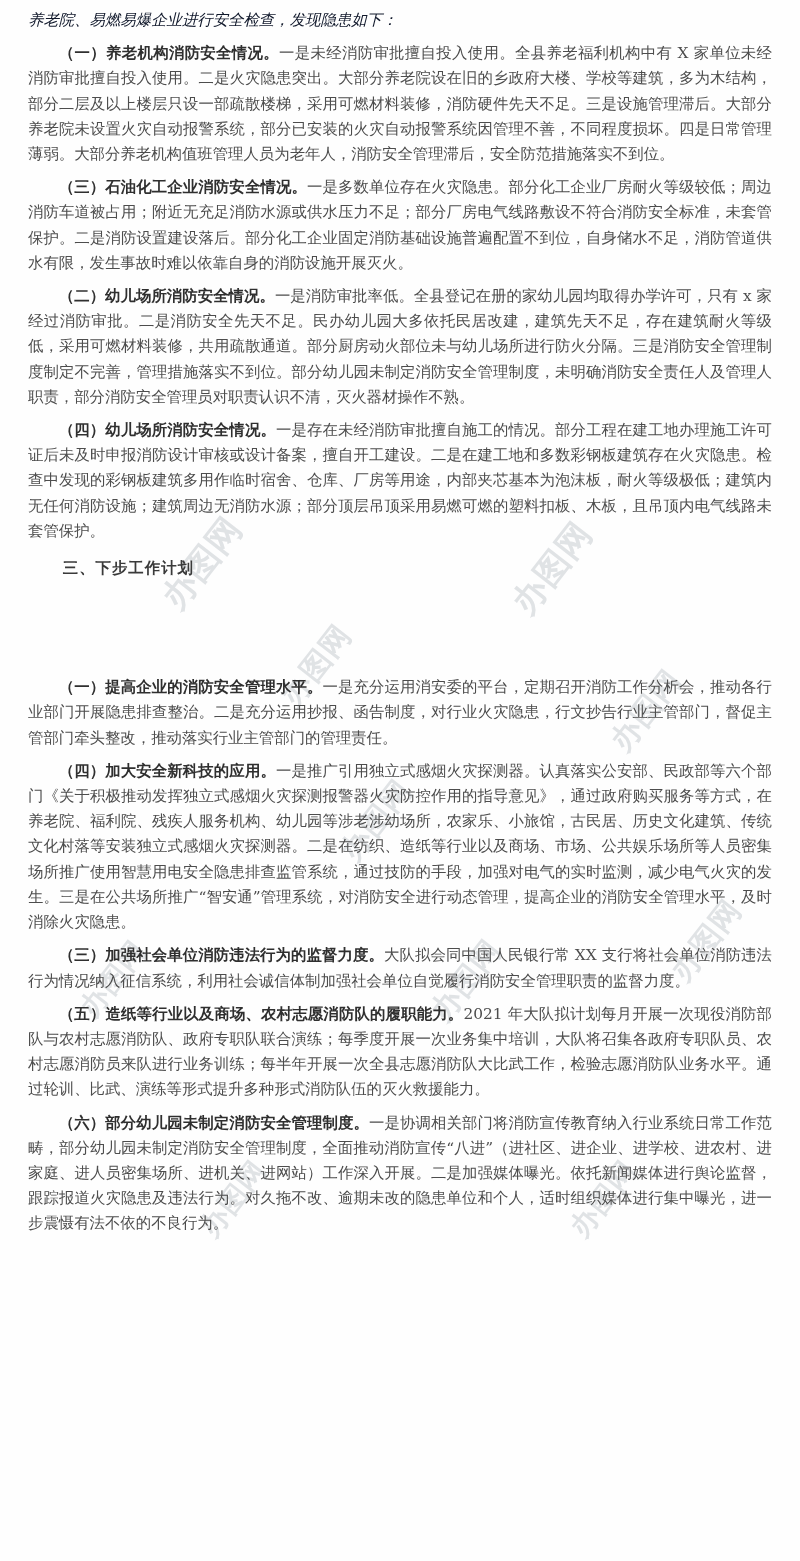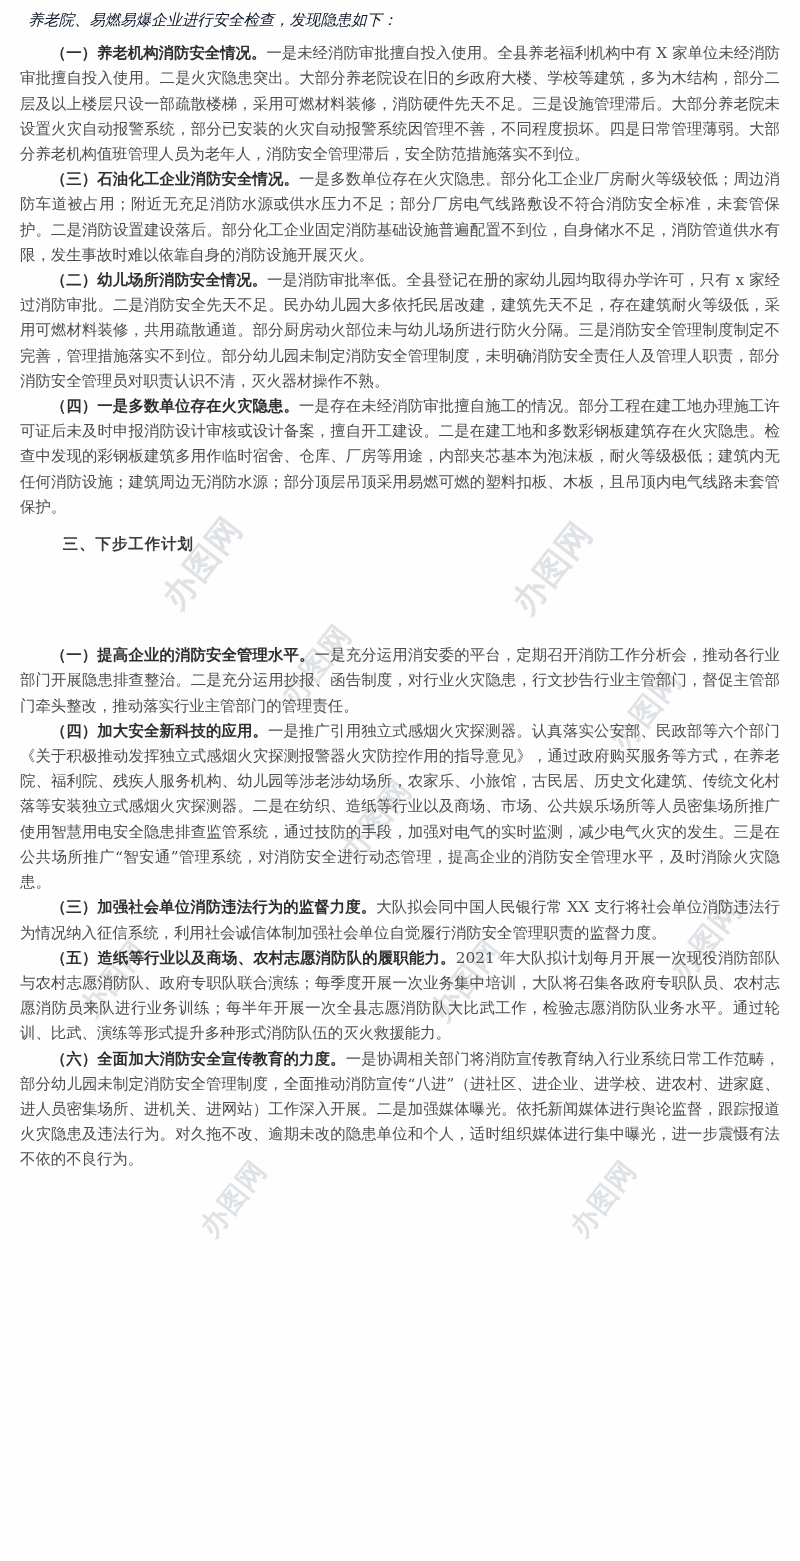--- a/index.html
+++ b/index.html
@@ -49,21 +49,21 @@
     width: 760px;
     color: #4a4a4a;
     font-size: 15.4px;
     line-height: 25.2px;
     text-align: justify;
     text-justify: inter-character;
     font-family: "DejaVu Serif", "Liberation Serif", serif;
   }
 
   .para {
-    margin: 0;
+    margin: 8px;
     text-indent: 2em;
     text-align: justify;
     text-justify: inter-character;
     word-break: break-all;
     color: #4d4d4d;
   }
 
   .para .hd {
     font-weight: 700;
     color: #2f2f2f;
@@ -112,33 +112,33 @@
   <div class="doc">
 
     <p class="first-line">养老院、易燃易爆企业进行安全检查，发现隐患如下：</p>
 
     <p class="para"><span class="hd">（一）养老机构消防安全情况。</span><span>一是未经消防审批擅自投入使用。全县养老福利机构中有 X 家单位未经消防审批擅自投入使用。二是火灾隐患突出。大部分养老院设在旧的乡政府大楼、学校等建筑，多为木结构，部分二层及以上楼层只设一部疏散楼梯，采用可燃材料装修，消防硬件先天不足。三是设施管理滞后。大部分养老院未设置火灾自动报警系统，部分已安装的火灾自动报警系统因管理不善，不同程度损坏。四是日常管理薄弱。大部分养老机构值班管理人员为老年人，消防安全管理滞后，安全防范措施落实不到位。</span></p>
 
     <p class="para"><span class="hd">（三）石油化工企业消防安全情况。</span><span>一是多数单位存在火灾隐患。部分化工企业厂房耐火等级较低；周边消防车道被占用；附近无充足消防水源或供水压力不足；部分厂房电气线路敷设不符合消防安全标准，未套管保护。二是消防设置建设落后。部分化工企业固定消防基础设施普遍配置不到位，自身储水不足，消防管道供水有限，发生事故时难以依靠自身的消防设施开展灭火。</span></p>
 
     <p class="para"><span class="hd">（二）幼儿场所消防安全情况。</span><span>一是消防审批率低。全县登记在册的家幼儿园均取得办学许可，只有 x 家经过消防审批。二是消防安全先天不足。民办幼儿园大多依托民居改建，建筑先天不足，存在建筑耐火等级低，采用可燃材料装修，共用疏散通道。部分厨房动火部位未与幼儿场所进行防火分隔。三是消防安全管理制度制定不完善，管理措施落实不到位。部分幼儿园未制定消防安全管理制度，未明确消防安全责任人及管理人职责，部分消防安全管理员对职责认识不清，灭火器材操作不熟。</span></p>
 
-    <p class="para"><span class="hd">（四）一是多数单位存在火灾隐患。</span><span>一是存在未经消防审批擅自施工的情况。部分工程在建工地办理施工许可证后未及时申报消防设计审核或设计备案，擅自开工建设。二是在建工地和多数彩钢板建筑存在火灾隐患。检查中发现的彩钢板建筑多用作临时宿舍、仓库、厂房等用途，内部夹芯基本为泡沫板，耐火等级极低；建筑内无任何消防设施；建筑周边无消防水源；部分顶层吊顶采用易燃可燃的塑料扣板、木板，且吊顶内电气线路未套管保护。</span></p>
+    <p class="para"><span class="hd">（四）幼儿场所消防安全情况。</span><span>一是存在未经消防审批擅自施工的情况。部分工程在建工地办理施工许可证后未及时申报消防设计审核或设计备案，擅自开工建设。二是在建工地和多数彩钢板建筑存在火灾隐患。检查中发现的彩钢板建筑多用作临时宿舍、仓库、厂房等用途，内部夹芯基本为泡沫板，耐火等级极低；建筑内无任何消防设施；建筑周边无消防水源；部分顶层吊顶采用易燃可燃的塑料扣板、木板，且吊顶内电气线路未套管保护。</span></p>
 
     <p class="heading">三、下步工作计划</p>
 
     <div class="gap-lg"></div>
 
     <p class="para"><span class="hd">（一）提高企业的消防安全管理水平。</span><span>一是充分运用消安委的平台，定期召开消防工作分析会，推动各行业部门开展隐患排查整治。二是充分运用抄报、函告制度，对行业火灾隐患，行文抄告行业主管部门，督促主管部门牵头整改，推动落实行业主管部门的管理责任。</span></p>
 
 
     <p class="para"><span class="hd">（四）加大安全新科技的应用。</span><span>一是推广引用独立式感烟火灾探测器。认真落实公安部、民政部等六个部门《关于积极推动发挥独立式感烟火灾探测报警器火灾防控作用的指导意见》，通过政府购买服务等方式，在养老院、福利院、残疾人服务机构、幼儿园等涉老涉幼场所，农家乐、小旅馆，古民居、历史文化建筑、传统文化村落等安装独立式感烟火灾探测器。二是在纺织、造纸等行业以及商场、市场、公共娱乐场所等人员密集场所推广使用智慧用电安全隐患排查监管系统，通过技防的手段，加强对电气的实时监测，减少电气火灾的发生。三是在公共场所推广“智安通”管理系统，对消防安全进行动态管理，提高企业的消防安全管理水平，及时消除火灾隐患。</span></p>
 
     <p class="para"><span class="hd">（三）加强社会单位消防违法行为的监督力度。</span><span>大队拟会同中国人民银行常 XX 支行将社会单位消防违法行为情况纳入征信系统，利用社会诚信体制加强社会单位自觉履行消防安全管理职责的监督力度。</span></p>
 
     <p class="para"><span class="hd">（五）造纸等行业以及商场、农村志愿消防队的履职能力。</span><span>2021 年大队拟计划每月开展一次现役消防部队与农村志愿消防队、政府专职队联合演练；每季度开展一次业务集中培训，大队将召集各政府专职队员、农村志愿消防员来队进行业务训练；每半年开展一次全县志愿消防队大比武工作，检验志愿消防队业务水平。通过轮训、比武、演练等形式提升多种形式消防队伍的灭火救援能力。</span></p>
 
-    <p class="para"><span class="hd">（六）全面加大消防安全宣传教育的力度。</span><span>一是协调相关部门将消防宣传教育纳入行业系统日常工作范畴，部分幼儿园未制定消防安全管理制度，全面推动消防宣传“八进”（进社区、进企业、进学校、进农村、进家庭、进人员密集场所、进机关、进网站）工作深入开展。二是加强媒体曝光。依托新闻媒体进行舆论监督，跟踪报道火灾隐患及违法行为。对久拖不改、逾期未改的隐患单位和个人，适时组织媒体进行集中曝光，进一步震慑有法不依的不良行为。</span></p>
+    <p class="para"><span class="hd">（六）部分幼儿园未制定消防安全管理制度。</span><span>一是协调相关部门将消防宣传教育纳入行业系统日常工作范畴，部分幼儿园未制定消防安全管理制度，全面推动消防宣传“八进”（进社区、进企业、进学校、进农村、进家庭、进人员密集场所、进机关、进网站）工作深入开展。二是加强媒体曝光。依托新闻媒体进行舆论监督，跟踪报道火灾隐患及违法行为。对久拖不改、逾期未改的隐患单位和个人，适时组织媒体进行集中曝光，进一步震慑有法不依的不良行为。</span></p>
 
     <div class="tail-space"></div>
   </div>
 
 </div>
 
 </body></html>

